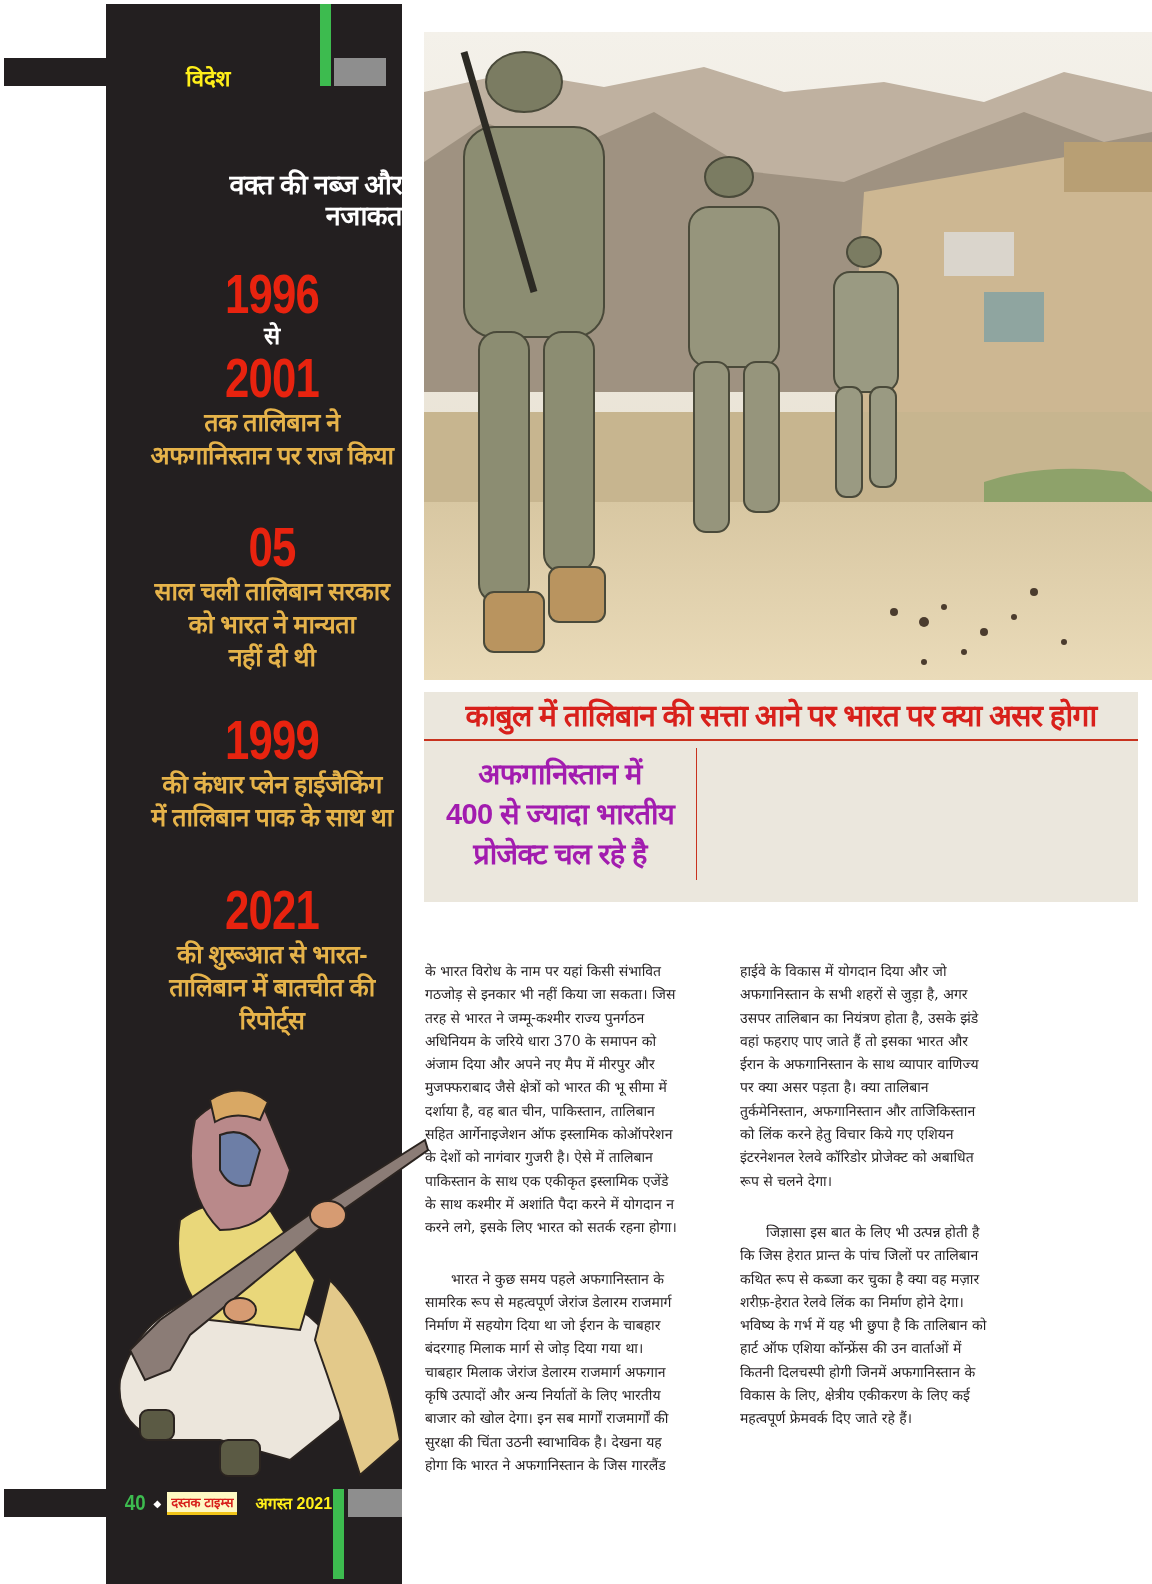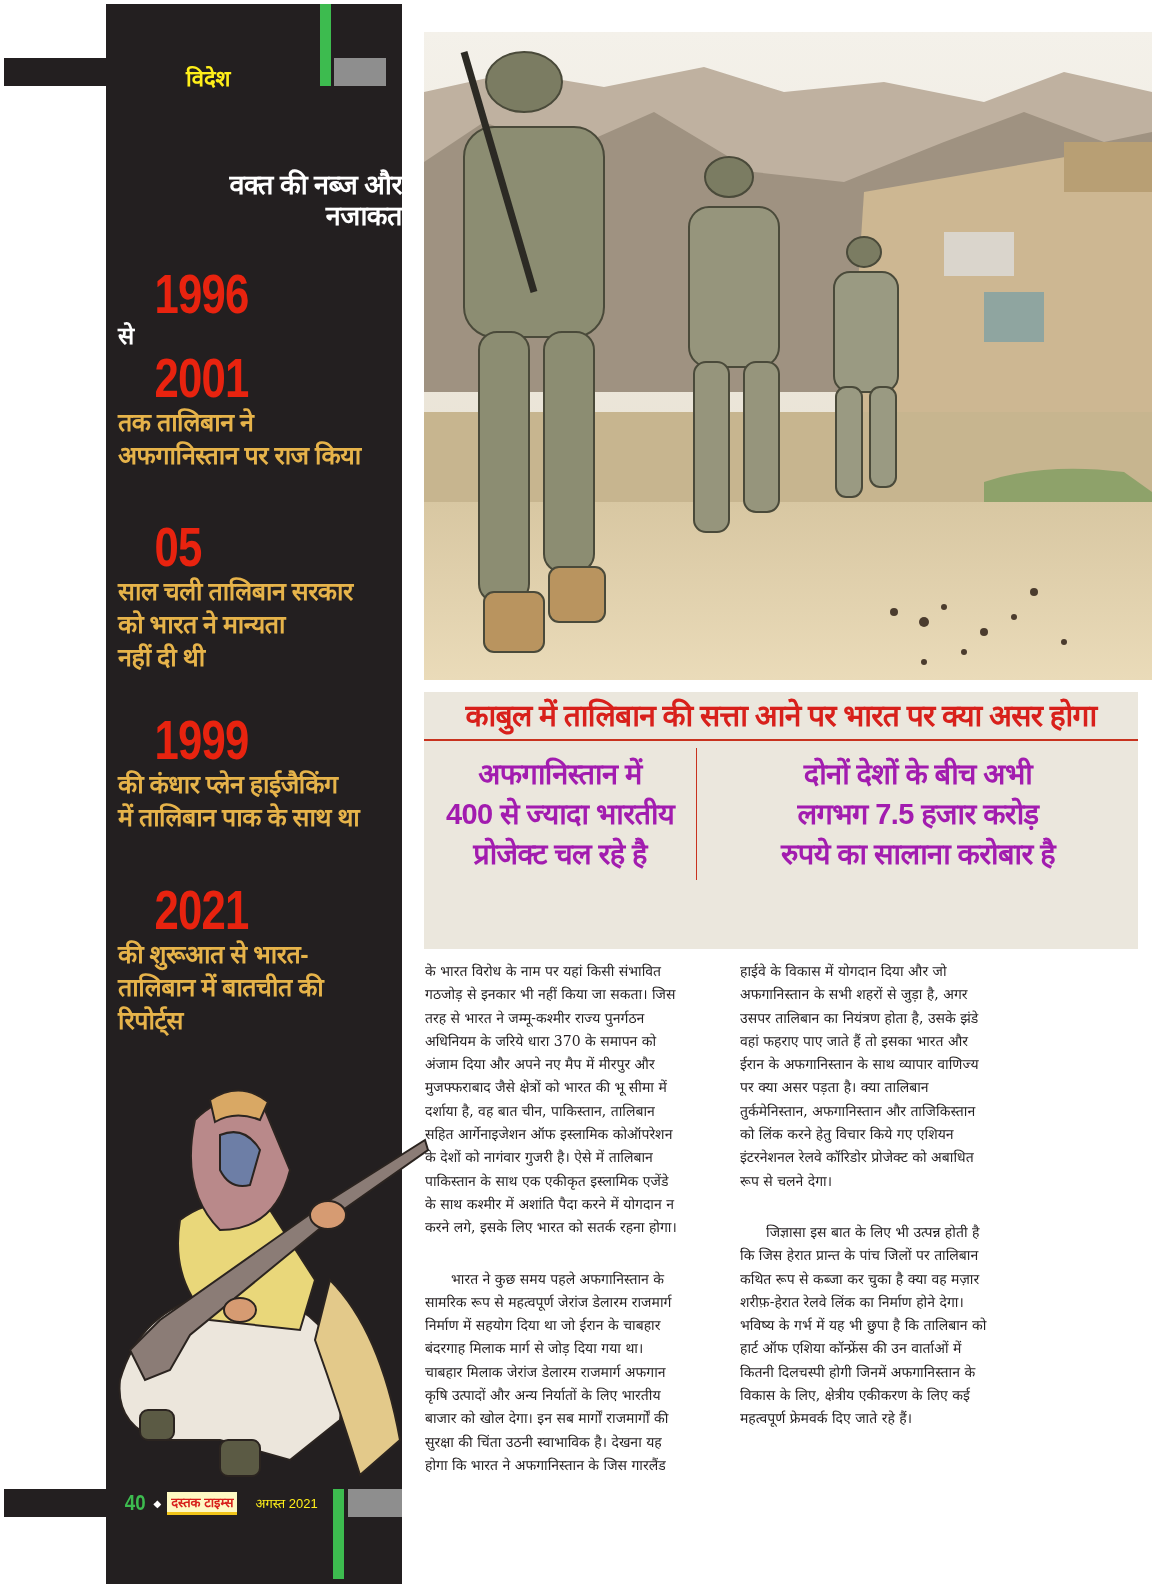--- a/index.html
+++ b/index.html
@@ -11,45 +11,45 @@
   .tab-top { position: absolute; left: 4px; top: 58px; width: 104px; height: 28px; background: #231f20; }
   .tab-bottom { position: absolute; left: 4px; top: 1489px; width: 104px; height: 28px; background: #231f20; }
   .green-bar-top { position: absolute; left: 320px; top: 4px; width: 11px; height: 82px; background: #3dbb4f; }
   .grey-box-top { position: absolute; left: 334px; top: 58px; width: 52px; height: 28px; background: #8e8e8e; }
   .green-bar-bottom { position: absolute; left: 333px; top: 1489px; width: 11px; height: 90px; background: #3dbb4f; }
   .grey-box-bottom { position: absolute; left: 348px; top: 1489px; width: 54px; height: 28px; background: #8e8e8e; }
 
   .section-label { position: absolute; left: 186px; top: 62px; color: #ffef1a; font-family: "Liberation Sans", sans-serif; font-weight: bold; font-size: 22px; }
   .panel-title { position: absolute; left: 106px; top: 170px; width: 296px; text-align: right; color: #ffffff; font-family: "Liberation Sans", sans-serif; font-weight: bold; font-size: 27px; line-height: 31px; letter-spacing: -0.5px; }
 
-  .stat { position: absolute; left: 118px; width: 332px; }
+  .stat { position: absolute; left: 106px; width: 332px; text-align: center; }
   .stat .num { display: block; color: #e8230f; font-family: "Liberation Sans", sans-serif; font-weight: bold; font-size: 56px; line-height: 56px; transform: scaleX(0.78); letter-spacing: -1px; }
   .stat .connector { display: block; color: #ffffff; font-family: "Liberation Sans", sans-serif; font-weight: bold; font-size: 24px; line-height: 28px; }
   .stat .desc { display: block; color: #e6b34a; font-family: "Liberation Sans", sans-serif; font-weight: bold; font-size: 25px; line-height: 33px; letter-spacing: -0.5px; }
 
   .stat-1 { top: 266px; }
   .stat-2 { top: 519px; }
   .stat-3 { top: 712px; }
   .stat-4 { top: 882px; }
 
   
   .illustration { position: absolute; left: 100px; top: 1080px; width: 330px; height: 400px; }
 
   
   .footer { position: absolute; left: 119px; top: 1489px; height: 28px; display: flex; align-items: center; }
   .page-num { color: #3dbb4f; font-family: "Liberation Sans", sans-serif; font-weight: bold; font-size: 22px; margin-left: 4px; transform: scaleX(0.85); }
   .diamond { color: #ffffff; font-size: 10px; margin: 0 6px; }
   .mag-logo { background: #fef9c3; color: #d8201b; font-family: "Liberation Sans", sans-serif; font-weight: bold; font-size: 13px; padding: 1px 4px; border-bottom: 3px solid #f0c419; }
-  .issue-date { color: #ffef1a; font-family: "Liberation Sans", sans-serif; font-weight: normal; font-size: 13px; margin-left: 18px; }
+  .issue-date { color: #ffef1a; font-family: "Liberation Sans", sans-serif; font-weight: bold; font-size: 16px; margin-left: 18px; }
 
   
   .photo { position: absolute; left: 424px; top: 32px; width: 728px; height: 648px; overflow: hidden; }
 
   
-  .band { position: absolute; left: 424px; top: 692px; width: 714px; height: 257px; background: #ebe7dd; }
+  .band { position: absolute; left: 424px; top: 692px; width: 714px; height: 210px; background: #ebe7dd; }
   .band-title { position: absolute; left: 0; top: 4px; width: 714px; text-align: center; color: #d8201b; font-family: "Liberation Sans", sans-serif; font-weight: bold; font-size: 30px; line-height: 40px; letter-spacing: -0.8px; }
   .band-rule { position: absolute; left: 0; top: 47px; width: 714px; height: 2px; background: #c8321e; }
   .band-divider { position: absolute; left: 272px; top: 56px; width: 1px; height: 132px; background: #c8321e; }
   .band-fact { position: absolute; top: 62px; text-align: center; color: #a21caf; font-family: "Liberation Sans", sans-serif; font-weight: bold; font-size: 29px; line-height: 40px; letter-spacing: -0.6px; }
   .band-fact-1 { left: 0; width: 272px; }
   .band-fact-2 { left: 274px; width: 440px; }
 
   
   .col { position: absolute; top: 932px; width: 300px; font-family: "DejaVu Serif", serif; font-size: 14px; line-height: 23.3px; color: #231f20; }
   .col p { text-align: justify; margin-top: 28px; }
@@ -191,25 +191,20 @@
 
 <div class="band">
   <div class="band-title">काबुल में तालिबान की सत्ता आने पर भारत पर क्या असर होगा</div>
   <div class="band-rule"></div>
   <div class="band-divider"></div>
   <div class="band-fact band-fact-1">
     <div>अफगानिस्तान में</div>
     <div>400 से ज्यादा भारतीय</div>
     <div>प्रोजेक्ट चल रहे है</div>
   </div>
-  <div class="band-fact band-fact-2">
-    <div>दोनों देशों के बीच अभी</div>
-    <div>लगभग 7.5 हजार करोड़</div>
-    <div>रुपये का सालाना करोबार है</div>
-  </div>
 </div>
 
 <div class="col col-1">
     <p>
       <span class="line">के भारत विरोध के नाम पर यहां किसी संभावित</span>
       <span class="line">गठजोड़ से इनकार भी नहीं किया जा सकता। जिस</span>
       <span class="line">तरह से भारत ने जम्मू-कश्मीर राज्य पुनर्गठन</span>
       <span class="line">अधिनियम के जरिये धारा 370 के समापन को</span>
       <span class="line">अंजाम दिया और अपने नए मैप में मीरपुर और</span>
       <span class="line">मुजफ्फराबाद जैसे क्षेत्रों को भारत की भू सीमा में</span>

